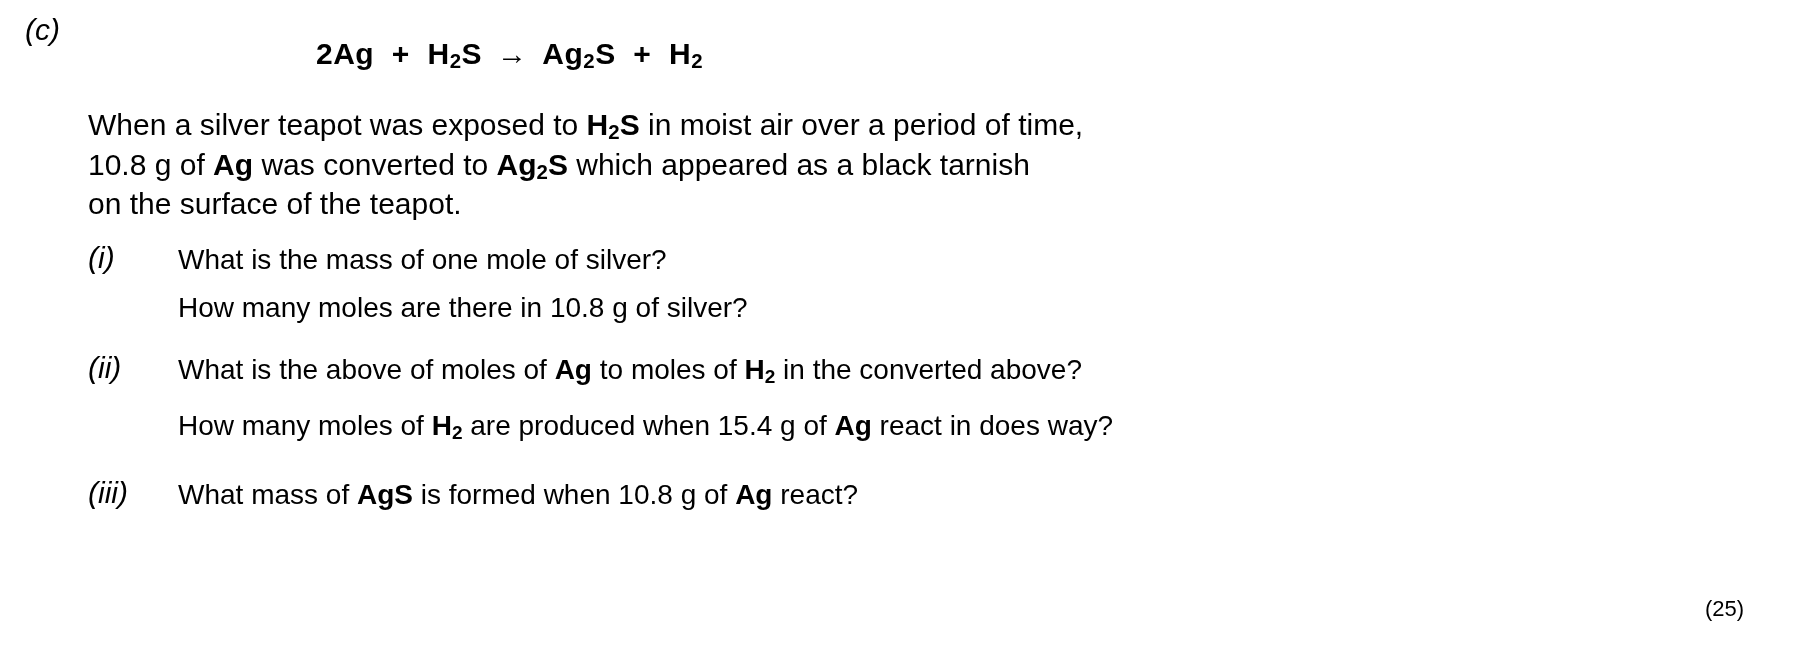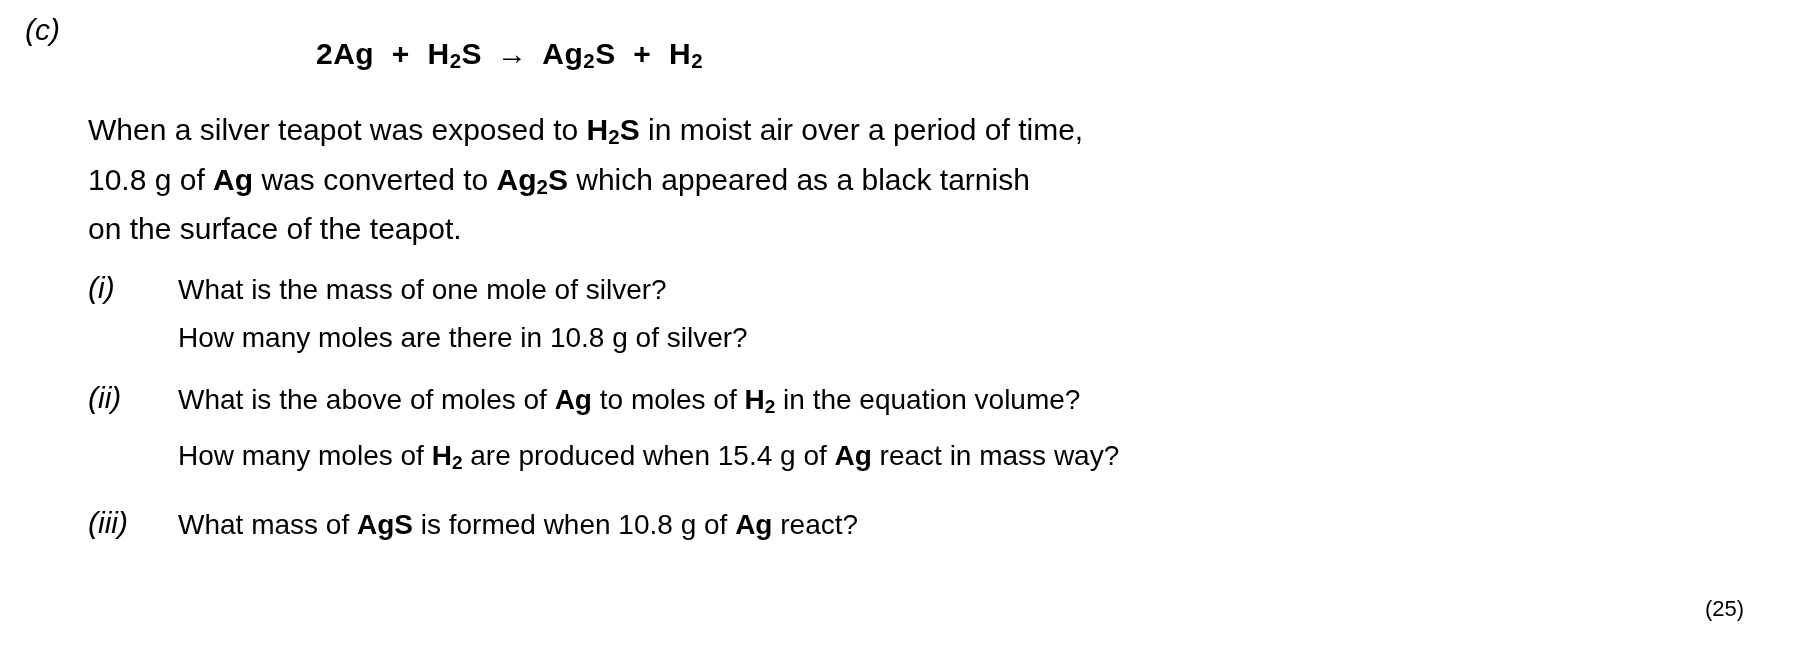--- a/index.html
+++ b/index.html
@@ -57,21 +57,21 @@
     letter-spacing: 0.5px;
   }
   .equation .arrow {
     font-weight: normal;
     font-size: 30px;
     padding: 0 6px;
   }
 
   .para2 {
     font-size: 30px;
-    line-height: 42px;
+    line-height: 32px;
     margin-bottom: 16px;
   }
 
   .subq {
     display: flex;
     align-items: flex-start;
     margin-top: 14px;
   }
   .subq-label {
     width: 90px;
@@ -128,24 +128,24 @@
         <div class="subq-lines">
           <div class="subq-line">What is the mass of one mole of silver?</div>
           <div class="subq-line">How many moles are there in 10.8 g of silver?</div>
         </div>
       </div>
 
       <div class="subq">
         <div class="subq-label">(ii)</div>
         <div class="subq-lines">
           <div class="subq-line">
-            <span>What is the above of moles of </span><b>Ag</b><span> to moles of </span><b>H<sub>2</sub></b><span> in the equation volume?</span>
+            <span>What is the above of moles of </span><b>Ag</b><span> to moles of </span><b>H<sub>2</sub></b><span> in the converted above?</span>
           </div>
           <div class="subq-line">
-            <span>How many moles of </span><b>H<sub>2</sub></b><span> are produced when 15.4 g of </span><b>Ag</b><span> react in mass way?</span>
+            <span>How many moles of </span><b>H<sub>2</sub></b><span> are produced when 15.4 g of </span><b>Ag</b><span> react in does way?</span>
           </div>
         </div>
       </div>
 
       <div class="subq">
         <div class="subq-label">(iii)</div>
         <div class="subq-lines">
           <div class="subq-line">
             <span>What mass of </span><b>AgS</b><span> is formed when 10.8 g of </span><b>Ag</b><span> react?</span>
           </div>

